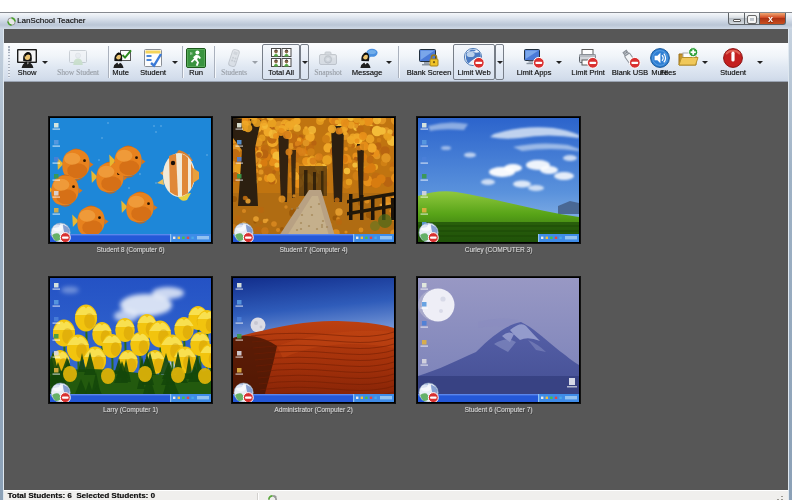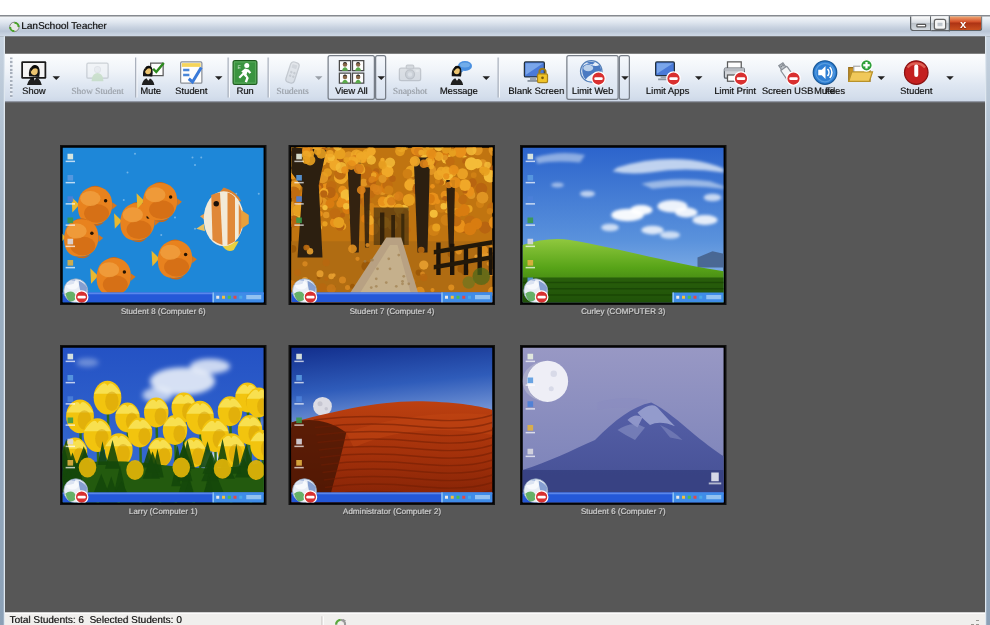--- a/index.html
+++ b/index.html
@@ -39,21 +39,21 @@
 .pressedbox { position:absolute; top:1px; height:36px; border:1px solid #777e88;
   background:linear-gradient(180deg,#f5f8fc 0%,#e4ebf5 50%,#d8e2f0 100%); border-radius:2px; }
 
 #main { position:absolute; left:4px; top:70px; width:784px; height:408px; background:#575757; }
 #caption { position:absolute; left:242px; top:4px; width:416px; text-align:center; font-size:9.3px; color:#a4a4a4; text-shadow:0.4px 0 0 rgba(164,164,164,0.5), 1px 1px 0 #3a3a3a; }
 .thumb { position:absolute; border:1px solid #111; background:#000; padding:1px; }
 .thumb svg { display:block; }
 .tname { position:absolute; font-size:6.5px; color:#cfcfcf; text-shadow:0.4px 0 0 rgba(207,207,207,0.6), 0.7px 0.7px 0 #3a3a3a; text-align:center; white-space:nowrap; }
 
 #statusbar { position:absolute; left:4px; top:478px; width:784px; height:16px; background:#f0efed; border-top:1px solid #fff; }
-#statustext { position:absolute; left:3.5px; top:0; font-size:8px; color:#111; text-shadow:0.4px 0 0 rgba(0,0,0,0.45); }
+#statustext { position:absolute; left:3.5px; top:0; font-size:8px; color:#111; text-shadow:0.4px 0 0 rgba(0,0,0,0.45);font-weight:bold; }
 #statussep { position:absolute; left:253px; top:2px; width:1px; height:12px; background:#d2d0cd; box-shadow:1px 0 0 #fff; }
 
 #bleft { position:absolute; left:0; top:17px; width:4px; height:477px;
   background:linear-gradient(180deg,#c7d3e0 0%,#9fb2c5 30%,#8ba0b6 100%); box-shadow:inset -1px 0 0 #dfe8f0; }
 #bright { position:absolute; right:0; top:17px; width:4px; height:477px;
   background:linear-gradient(180deg,#c7d3e0 0%,#9fb2c5 30%,#8ba0b6 100%); box-shadow:inset 1px 0 0 #dfe8f0; }
 #bbottom { position:absolute; left:0; top:494px; width:792px; height:6px;
   background:linear-gradient(180deg,#5d9cc8 0%,#347bab 35%,#2a6f9f 70%,#1d5c88 100%); }
 </style>
 </head>
@@ -177,21 +177,21 @@
 <path d="M3.4 3.4 Q3.6 1.4 5.2 1.6 Q6.6 1.8 6.6 3.2 L5.6 2.6 H4.2 Z" fill="#2a2a2a"></path>
           </g>
           <g transform="translate(11.5 11)">
             <rect x="0.5" y="0.5" width="9" height="8" fill="#fdfdfd" stroke="#4a4a4a"></rect>
 <circle cx="5" cy="3.6" r="1.8" fill="#8a6848"></circle>
             <path d="M2.6 8.5 Q3.2 5.8 5 5.7 Q6.8 5.8 7.4 8.5 Z" fill="#5aaa4a"></path>
 <path d="M3.4 3.4 Q3.6 1.4 5.2 1.6 Q6.6 1.8 6.6 3.2 L5.6 2.6 H4.2 Z" fill="#2a2a2a"></path>
           </g>
         </g>
       </svg>
-<div class="tlabel" style="left:217px">View All</div>
+<div class="tlabel" style="left:217px">Total All</div>
 <svg class="ticon" style="left:313px" width="22" height="22" viewBox="0 0 22 22">
         <g opacity="0.45">
           <rect x="2.5" y="7.5" width="17" height="10" rx="1.5" fill="#c3c8ce" stroke="#8e949c"></rect>
 <rect x="8" y="5" width="6" height="3" rx="1" fill="#b0b6bd" stroke="#8e949c"></rect>
 <circle cx="11" cy="12.5" r="3.6" fill="#a6adb5" stroke="#858b93"></circle>
 <circle cx="11" cy="12.5" r="1.8" fill="#c8cdd3"></circle>
 <rect x="15.5" y="9" width="2.5" height="1.5" fill="#d8dce0"></rect>
         </g>
       </svg>
 <div class="tlabel gray" style="left:264px">Snapshot</div>
@@ -264,21 +264,21 @@
           <g transform="rotate(-35 9 10)">
             <rect x="6.5" y="7" width="6" height="11" rx="1.5" fill="#f2f4f6" stroke="#8a9098"></rect>
 <rect x="7.5" y="3.5" width="4" height="4" fill="#c2c7cd" stroke="#8a9098"></rect>
 <rect x="8.3" y="4.3" width="1" height="1.6" fill="#787e86"></rect>
             <rect x="9.9" y="4.3" width="1" height="1.6" fill="#787e86"></rect>
           </g>
 <circle cx="15.8" cy="15.8" r="5.4" fill="#d93030" stroke="#fff"></circle>
 <rect x="12.4" y="14.7" width="6.8" height="2.3" rx="1" fill="#fff"></rect>
         </g>
       </svg>
-<div class="tlabel" style="left:566px">Screen USB</div>
+<div class="tlabel" style="left:566px">Blank USB</div>
 <svg class="ticon" style="left:644.5px" width="22" height="22" viewBox="0 0 22 22">
         <g>
           <circle cx="11" cy="11" r="9.4" fill="#2f7fd4" stroke="#1a5a9a"></circle>
 <circle cx="11" cy="11" r="7.4" fill="none" stroke="#6aaae4" stroke-opacity="0.7"></circle>
 <path d="M5.6 8.8 H8.4 L11.4 5.8 V16.2 L8.4 13.2 H5.6 Z" fill="#fff"></path>
 <path d="M13 8.2 A4 4 0 0 1 13 13.8 M14.8 6.6 A6.4 6.4 0 0 1 14.8 15.4" stroke="#fff" stroke-width="1.3" fill="none"></path>
         </g>
       </svg>
 <div class="tlabel" style="left:595.5px">Mute</div>
 <svg class="ticon" style="left:673px" width="22" height="22" viewBox="0 0 22 22">

